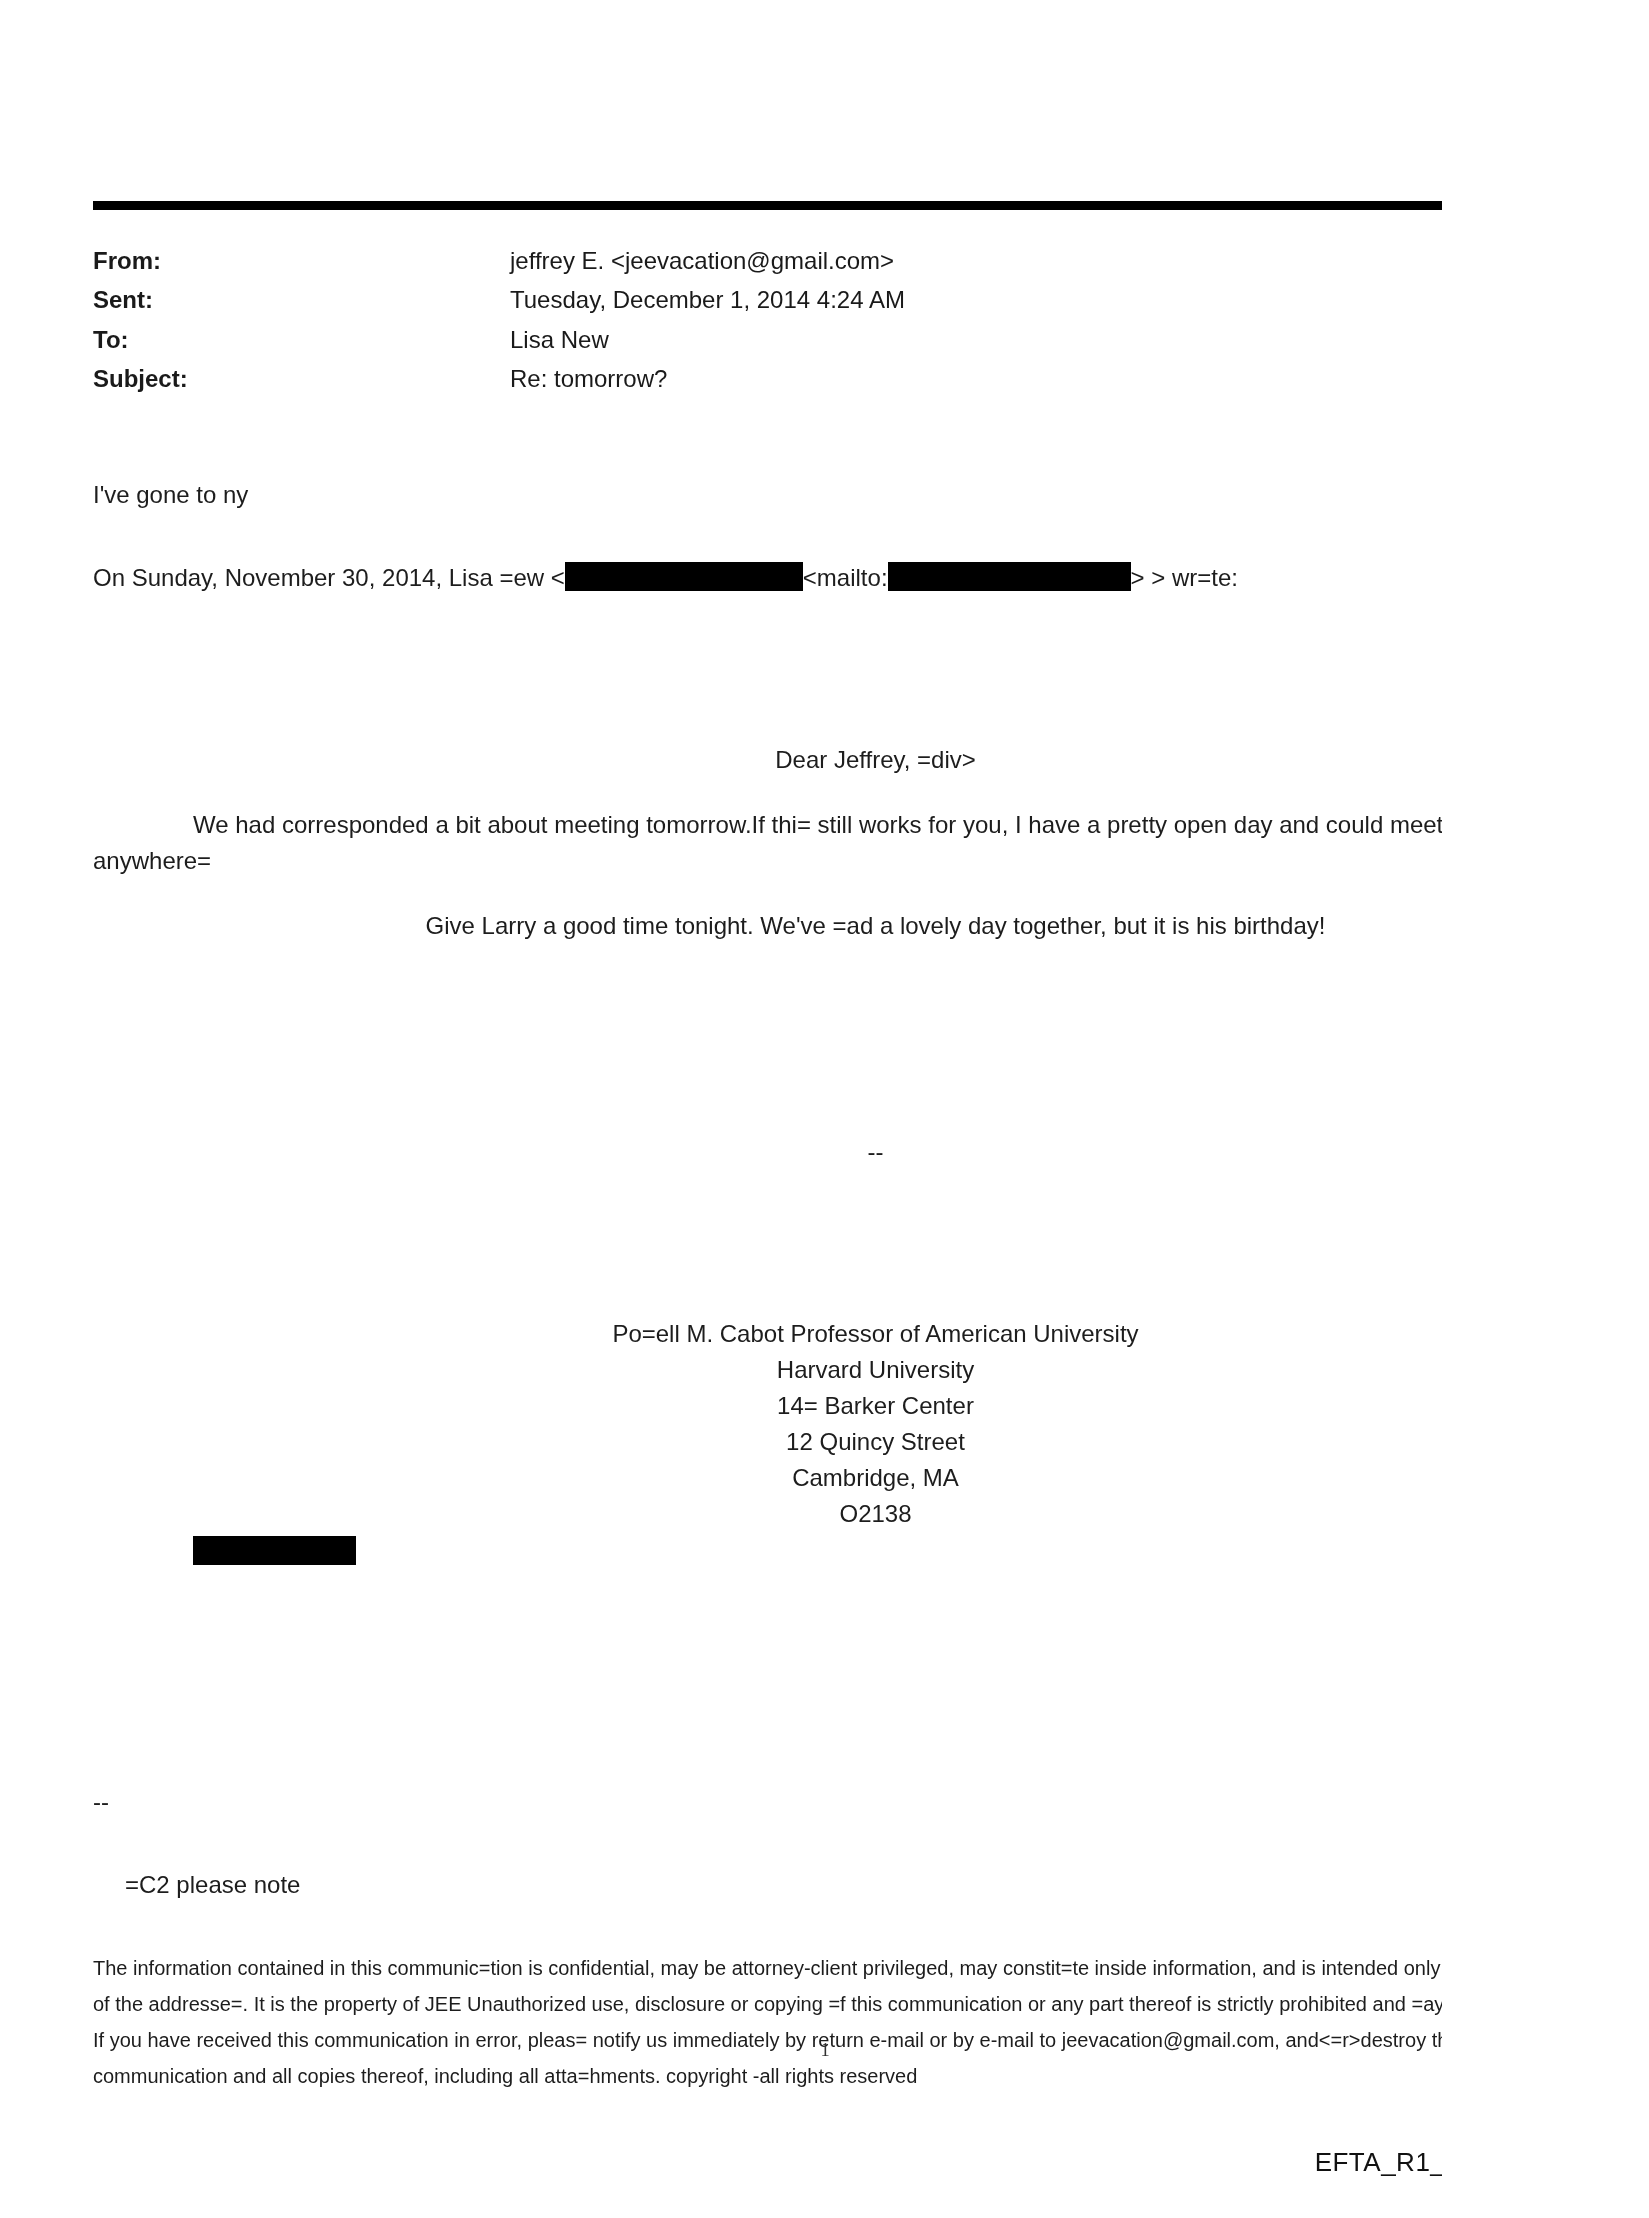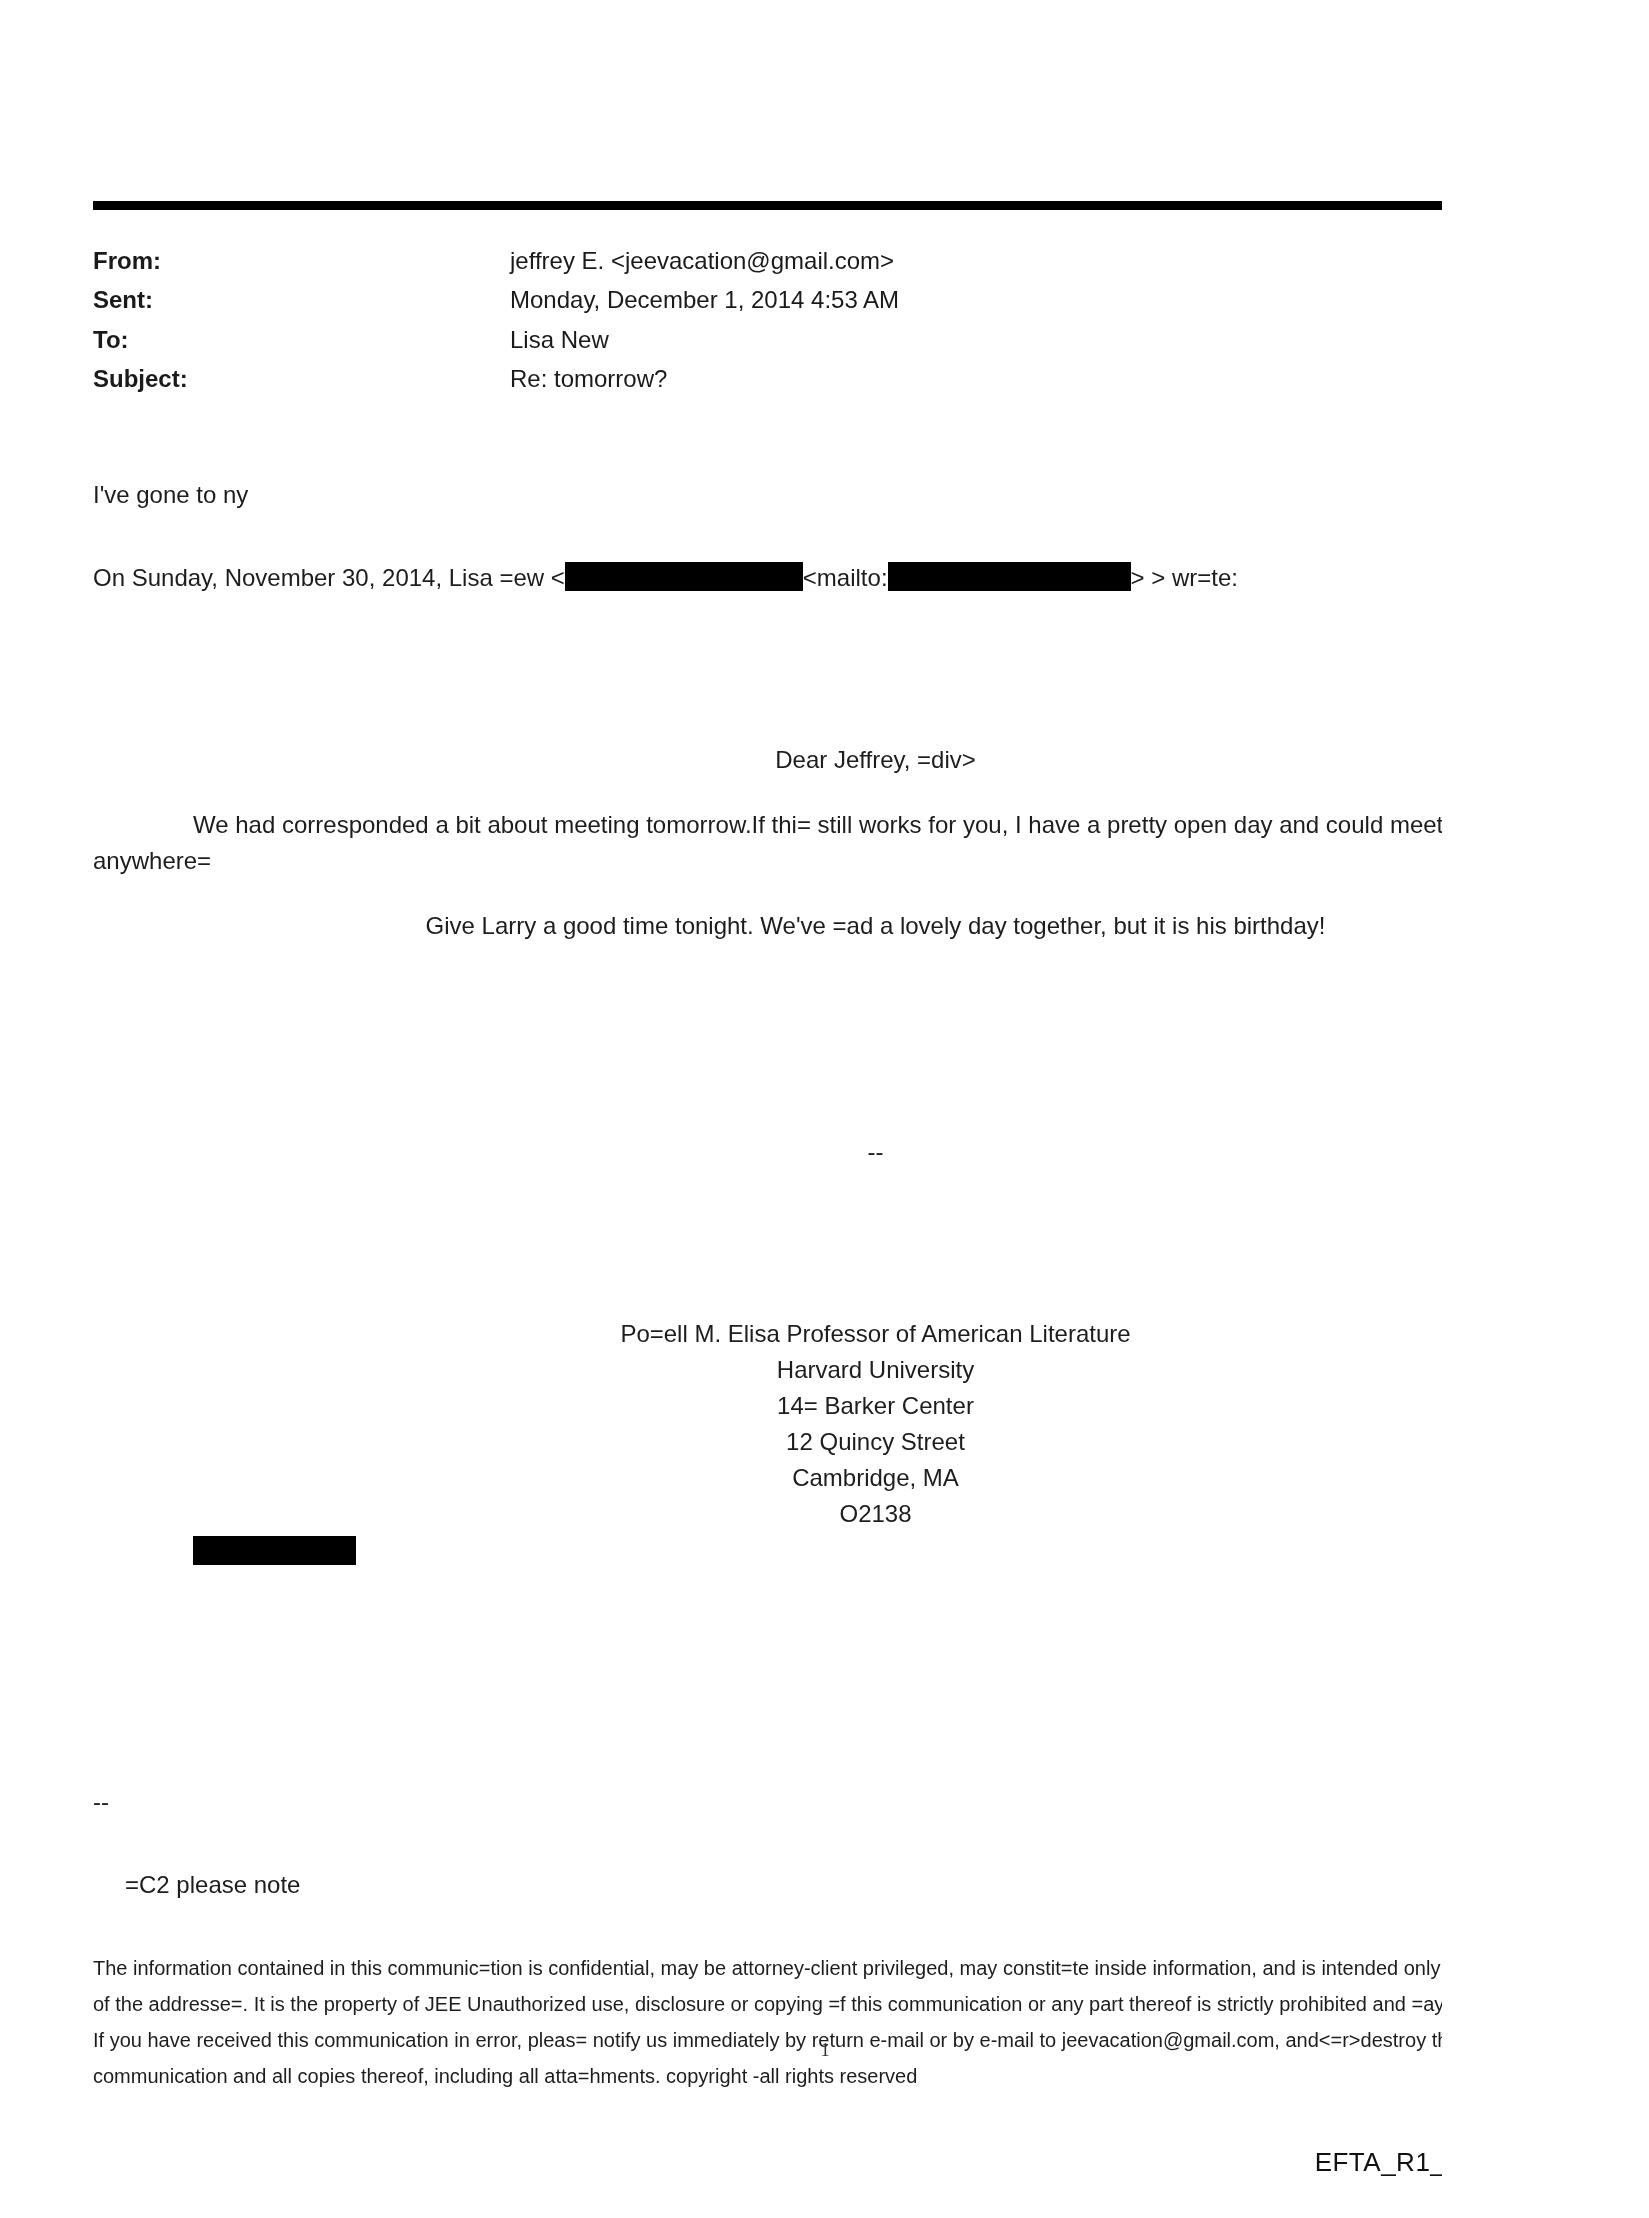--- a/index.html
+++ b/index.html
@@ -163,21 +163,21 @@
       <div class="rule"></div>
 
       <table class="hdr">
         <tbody>
             <tr>
           <td class="hdr-label">From:</td>
           <td class="hdr-value">jeffrey E. &lt;jeevacation@gmail.com&gt;</td>
         </tr>
         <tr>
           <td class="hdr-label">Sent:</td>
-          <td class="hdr-value">Monday, December 1, 2014 4:53 AM</td>
+          <td class="hdr-value">Tuesday, December 1, 2014 4:24 AM</td>
         </tr>
         <tr>
           <td class="hdr-label">To:</td>
           <td class="hdr-value">Lisa New</td>
         </tr>
         <tr>
           <td class="hdr-label">Subject:</td>
           <td class="hdr-value">Re: tomorrow?</td>
         </tr>
       </tbody>
@@ -203,21 +203,21 @@
 
       <div class="body-text indent">Give Larry a good time tonight. We've =ad a lovely day together, but it is his birthday!</div>
 
       <div class="gap-xxl"></div>
 
       <div class="dashes indent">--</div>
 
       <div class="gap-xl"></div>
 
       <div class="indent">
-        <div class="sig-line">Po=ell M. Elisa Professor of American Literature</div>
+        <div class="sig-line">Po=ell M. Cabot Professor of American University</div>
         <div class="sig-line">Harvard University</div>
         <div class="sig-line">14= Barker Center</div>
         <div class="sig-line">12 Quincy Street</div>
         <div class="sig-line">Cambridge, MA</div>
         <div class="sig-line">O2138</div>
         <div class="redact-sig"></div>
       </div>
 
       <div style="height:219px"></div>
 

